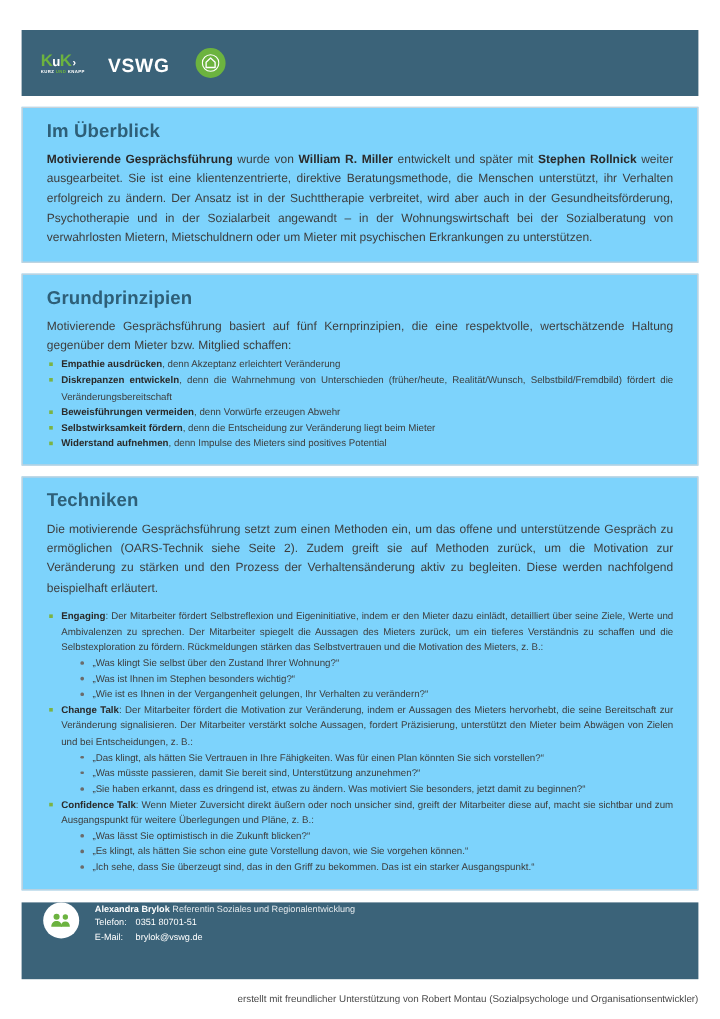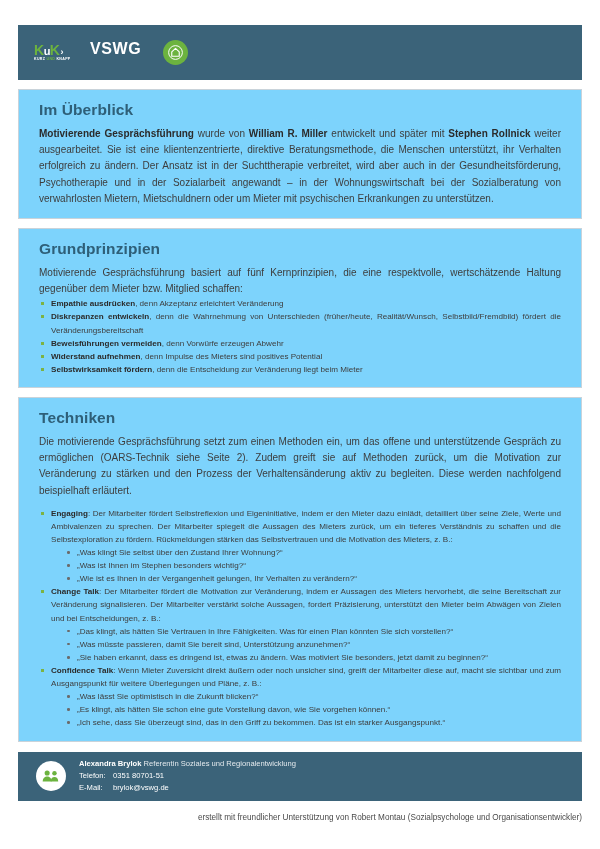--- a/index.html
+++ b/index.html
@@ -72,21 +72,21 @@
     color: #ffffff;
     font-weight: bold;
     font-size: 16.5px;
     letter-spacing: 1.1px;
     line-height: 1.22;
     text-transform: uppercase;
   }
   .vswg {
     flex: 0 0 auto;
     display: flex;
-    align-items: flex-start;
+    align-items: flex-end;
     gap: 22px;
   }
   .vswg-text {
     color: #ffffff;
     font-weight: bold;
     font-size: 16px;
     letter-spacing: 0.6px;
   }
   .vswg-mark {
     width: 25px;
@@ -170,23 +170,22 @@
     width: 2.6px;
     height: 2.6px;
     background: #6b6b6b;
     border-radius: 50%;
   }
 
   
   .contact {
     margin-top: 10px;
     background: #3b6379;
-    height: 49px;
-    display: flex;
-    align-items: center;
+    height: 64px;
+    display: flex;
     padding: 0 18px;
     box-sizing: border-box;
   }
   .contact-avatar {
     width: 30px;
     height: 30px;
     flex: 0 0 30px;
     border-radius: 50%;
     background: #ffffff;
     display: flex;
@@ -247,22 +246,22 @@
     <p class="body-text"><b>Motivierende Gesprächsführung</b><span> wurde von </span><b>William R. Miller</b><span> entwickelt und später mit </span><b>Stephen Rollnick</b><span> weiter ausgearbeitet. Sie ist eine klientenzentrierte, direktive Beratungsmethode, die Menschen unterstützt, ihr Verhalten erfolgreich zu ändern. Der Ansatz ist in der Suchttherapie verbreitet, wird aber auch in der Gesundheitsförderung, Psychotherapie und in der Sozialarbeit angewandt – in der Wohnungswirtschaft bei der Sozialberatung von verwahrlosten Mietern, Mietschuldnern oder um Mieter mit psychischen Erkrankungen zu unterstützen.</span></p>
   </div>
 
   <div class="card">
     <h2 class="section-title">Grundprinzipien</h2>
     <p class="body-text">Motivierende Gesprächsführung basiert auf fünf Kernprinzipien, die eine respektvolle, wertschätzende Haltung gegenüber dem Mieter bzw. Mitglied schaffen:</p>
     <ul class="bullets">
       <li><b>Empathie ausdrücken</b><span>, denn Akzeptanz erleichtert Veränderung</span></li>
       <li><b>Diskrepanzen entwickeln</b><span>, denn die Wahrnehmung von Unterschieden (früher/heute, Realität/Wunsch, Selbstbild/Fremdbild) fördert die Veränderungsbereitschaft</span></li>
       <li><b>Beweisführungen vermeiden</b><span>, denn Vorwürfe erzeugen Abwehr</span></li>
+      <li><b>Selbstwirksamkeit fördern</b><span>, denn die Entscheidung zur Veränderung liegt beim Mieter</span></li>
       <li><b>Widerstand aufnehmen</b><span>, denn Impulse des Mieters sind positives Potential</span></li>
-      <li><b>Selbstwirksamkeit fördern</b><span>, denn die Entscheidung zur Veränderung liegt beim Mieter</span></li>
     </ul>
   </div>
 
   <div class="card">
     <h2 class="section-title">Techniken</h2>
     <p class="body-text">Die motivierende Gesprächsführung setzt zum einen Methoden ein, um das offene und unterstützende Gespräch zu ermöglichen (OARS-Technik siehe Seite 2). Zudem greift sie auf Methoden zurück, um die Motivation zur Veränderung zu stärken und den Prozess der Verhaltensänderung aktiv zu begleiten. Diese werden nachfolgend beispielhaft erläutert.</p>
 
     <ul class="bullets spacer-p">
       <li>
         <b>Engaging</b><span>: Der Mitarbeiter fördert Selbstreflexion und Eigeninitiative, indem er den Mieter dazu einlädt, detailliert über seine Ziele, Werte und Ambivalenzen zu sprechen. Der Mitarbeiter spiegelt die Aussagen des Mieters zurück, um ein tieferes Verständnis zu schaffen und die Selbstexploration zu fördern. Rückmeldungen stärken das Selbstvertrauen und die Motivation des Mieters, z. B.:</span>

